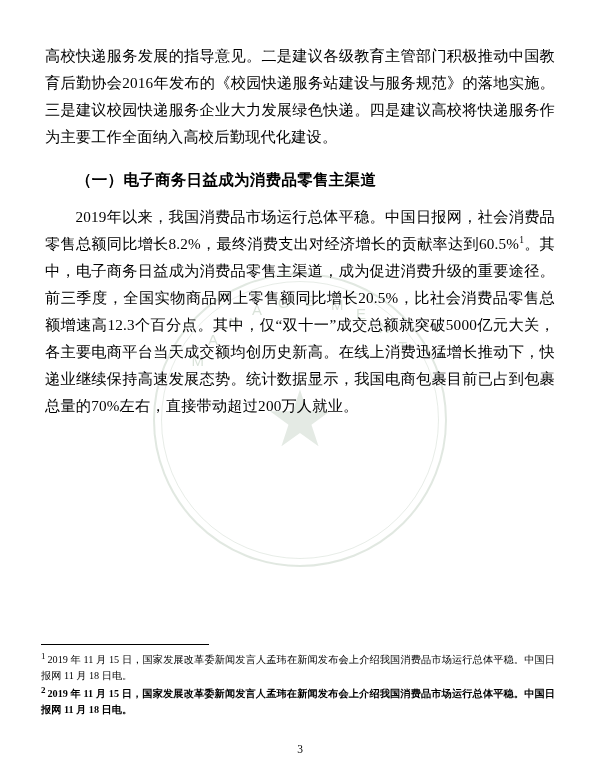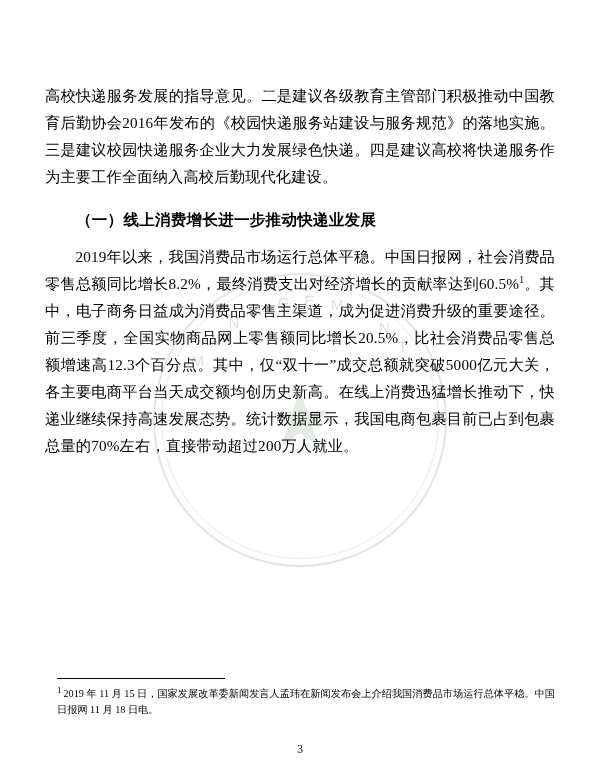--- a/index.html
+++ b/index.html
@@ -62,21 +62,21 @@
     position: absolute;
     left: 50%;
     top: 50%;
     transform-origin: 0 0;
     white-space: nowrap;
   }
 
   .page {
     position: relative;
     z-index: 1;
-    padding: 82px 45px 0 45px;
+    padding: 42px 45px 0 45px;
     box-sizing: border-box;
     height: 776px;
   }
 
   p.body-text {
     margin: 0 0 0 0;
     font-size: 15.2px;
     line-height: 27px;
     text-align: justify;
     text-justify: inter-ideograph;
@@ -109,21 +109,21 @@
   }
 
   sup.fn {
     font-size: 9.5px;
     vertical-align: super;
     line-height: 0;
   }
 
   .footnote-area {
     position: absolute;
-    left: 57px;
+    left: 41px;
     right: 45px;
     bottom: 56px;
     z-index: 1;
   }
   .footnote-rule {
     width: 168px;
     height: 1px;
     background: #000;
     margin-bottom: 7px;
   }
@@ -173,26 +173,27 @@
     <span style="transform: rotate(50deg) translate(0, -128px) rotate(-50deg);">T</span>
   </div>
 </div>
 
 <div class="page">
 
   <p class="body-text cont">高校快递服务发展的指导意见。二是建议各级教育主管部门积极推动中国教育后勤协会2016年发布的《校园快递服务站建设与服务规范》的落地实施。三是建议校园快递服务企业大力发展绿色快递。四是建议高校将快递服务作为主要工作全面纳入高校后勤现代化建设。</p>
 
 
 
-  <h3 class="heading-2">（一）线上消费增长进一步推动快递业发展</h3>
+  <h3 class="heading-2">（一）电子商务日益成为消费品零售主渠道</h3>
 
   <p class="body-text"><span>2019年以来，我国消费品市场运行总体平稳。中国日报网，社会消费品零售总额同比增长8.2%，最终消费支出对经济增长的贡献率达到60.5%</span><sup class="fn">1</sup><span>。其中，电子商务日益成为消费品零售主渠道，成为促进消费升级的重要途径。前三季度，全国实物商品网上零售额同比增长20.5%，比社会消费品零售总额增速高12.3个百分点。其中，仅“双十一”成交总额就突破5000亿元大关，各主要电商平台当天成交额均创历史新高。在线上消费迅猛增长推动下，快递业继续保持高速发展态势。统计数据显示，我国电商包裹目前已占到包裹总量的70%左右，直接带动超过200万人就业。</span></p>
 
 </div>
 
 <div class="footnote-area">
   <div class="footnote-rule"></div>
 
   <p class="footnote"><span class="fmark">1</span><span>2019 年 11 月 15 日，国家发展改革委新闻发言人孟玮在新闻发布会上介绍我国消费品市场运行总体平稳。中国日报网 11 月 18 日电。</span></p>
 
+  <p class="footnote bold-note"><span class="fmark">2</span><span>2019 年 11 月 15 日，国家发展改革委新闻发言人孟玮在新闻发布会上介绍我国消费品市场运行总体平稳。中国日报网 11 月 18 日电。</span></p>
 </div>
 
 <div class="page-number">3</div>
 
 </body></html>

